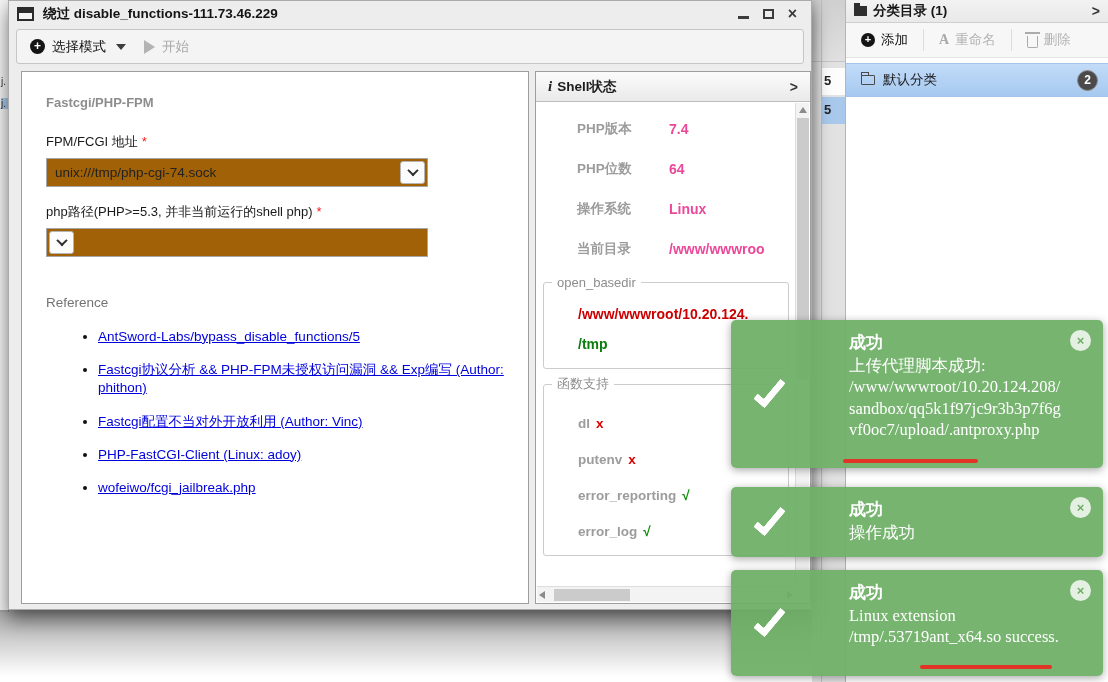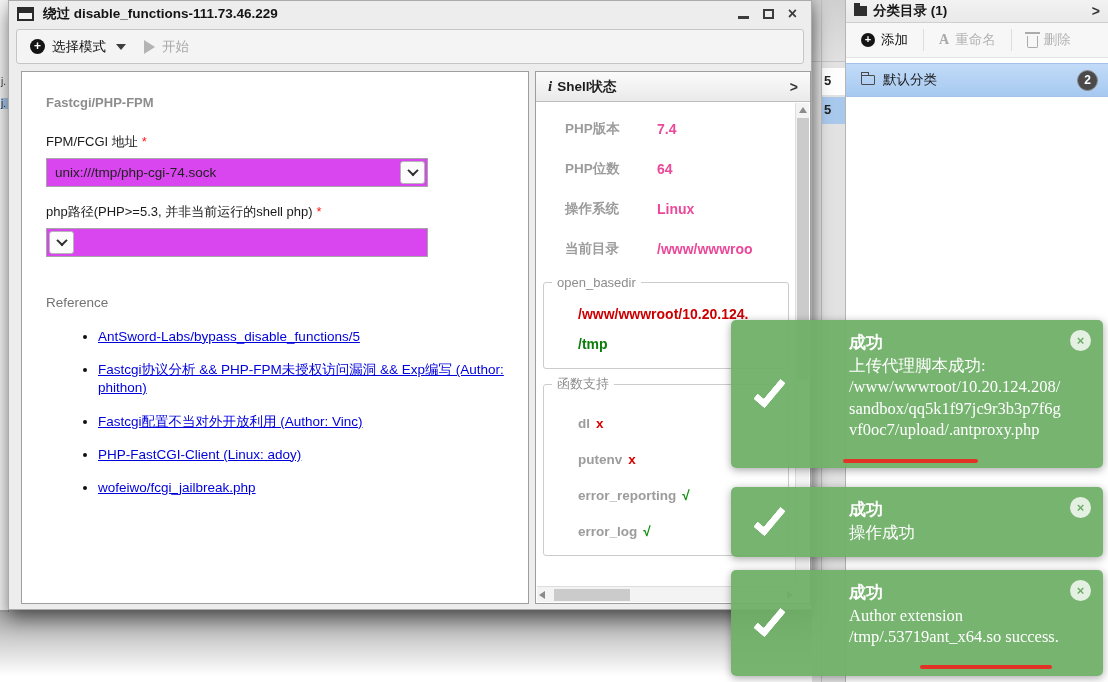--- a/index.html
+++ b/index.html
@@ -41,37 +41,37 @@
   .mode-label { font-size:13.5px; color:#141414; }
   .caret-down { width:0; height:0; border-left:5px solid transparent; border-right:5px solid transparent; border-top:6px solid #3d3d3d; margin-left:10px; }
   .play-icon { width:0; height:0; border-top:7px solid transparent; border-bottom:7px solid transparent; border-left:11px solid #b3b3b3; margin:0 7px 0 18px; }
   .start-label { font-size:13.5px; color:#a8a8a8; }
 
   
   .form-panel { position:absolute; left:12px; top:70px; width:508px; height:533px; background:#fff; border:1px solid #9e9e9e; padding:22px 24px; overflow:hidden; }
   .section-label { width:112px; font-weight:bold; font-size:13px; color:#8d8d8d; line-height:1.45; margin-bottom:20px; }
   .field-label { font-size:13px; color:#1a1a1a; margin:16px 0 7px; }
   .req { color:#ff1a1a; margin-left:4px; }
-  .combo { width:382px; height:29px; border:1px solid #a6a6a6; background:#d946ef; display:flex; align-items:stretch; }
+  .combo { width:382px; height:29px; border:1px solid #a6a6a6; background:#a16207; display:flex; align-items:stretch; }
   .combo-value { flex:1; font-size:13.5px; color:#222; padding:6px 8px; white-space:nowrap; overflow:hidden; }
   .combo-btn { width:25px; margin:2px; border:1px solid #b5b5b5; border-radius:3px; background:#fcfcfc; display:flex; align-items:center; justify-content:center; }
   .chev-down { width:8px; height:8px; border-right:2.5px solid #2e2e2e; border-bottom:2.5px solid #2e2e2e; transform:rotate(45deg) translate(-1px,-1px); }
   .ref-title { font-size:13.5px; color:#737373; margin-top:38px; }
   .ref-list { margin:18px 0 0 52px; }
   .ref-list li { margin-bottom:15px; font-size:13.5px; color:#111; }
   .ref-list a { color:#0000dd; text-decoration:underline; font-size:13.5px; line-height:1.35; }
 
   
   .shell-panel { position:absolute; left:526px; top:70px; width:276px; height:533px; background:#fff; border:1px solid #9e9e9e; }
   .shell-header { height:30px; background:linear-gradient(#fbfbfb,#eaeaea); border-bottom:1px solid #bdbdbd; display:flex; align-items:center; padding:0 12px; }
   .info-i { font-family:"Liberation Serif","DejaVu Serif",serif; font-style:italic; font-weight:bold; font-size:15px; color:#222; margin-right:5px; }
   .shell-title { font-weight:bold; font-size:13.5px; color:#1c1c1c; }
   .hdr-chev { margin-left:auto; font-weight:bold; font-size:14px; color:#333; }
   .shell-body { position:absolute; left:1px; right:15px; top:31px; bottom:17px; overflow:hidden; padding-top:6px; }
-  .srow { display:flex; align-items:center; padding:11px 0 11px 28px; }
+  .srow { display:flex; align-items:center; padding:11px 0 11px 40px; }
   .srow-label { width:92px; font-weight:bold; font-size:13.5px; color:#9c9c9c; flex:none; }
   .srow-value { font-weight:bold; font-size:14px; color:#ec4899; white-space:nowrap; }
   .grp { border:1px solid #ccc; border-radius:3px; margin:6px 6px 0 6px; padding:2px 0 16px; }
   .grp legend { color:#8d8d8d; font-size:13px; margin-left:8px; padding:0 5px; }
   .basedir { padding-left:34px; margin-top:14px; font-weight:bold; font-size:14px; white-space:nowrap; overflow:hidden; }
   .basedir.bad { color:#cc0000; }
   .basedir.ok { color:#0b7d0b; }
   .func { padding-left:34px; margin-top:21px; font-weight:bold; font-size:13.5px; color:#9c9c9c; }
   .mark { margin-left:6px; font-weight:bold; }
   .mark-no { color:#dd0000; }
@@ -305,17 +305,17 @@
 <div class="toast toast-2">
   <span class="check-icon"></span>
   <div class="toast-title">成功</div>
   <div class="toast-msg">操作成功</div>
   <span class="toast-close">×</span>
 </div>
 
 <div class="toast toast-3">
   <span class="check-icon"></span>
   <div class="toast-title">成功</div>
-  <div class="toast-msg">Author extension
+  <div class="toast-msg">Linux extension
 /tmp/.53719ant_x64.so success.</div>
   <div class="redline redline-3"></div>
   <span class="toast-close">×</span>
 </div>
 
 </body></html>

